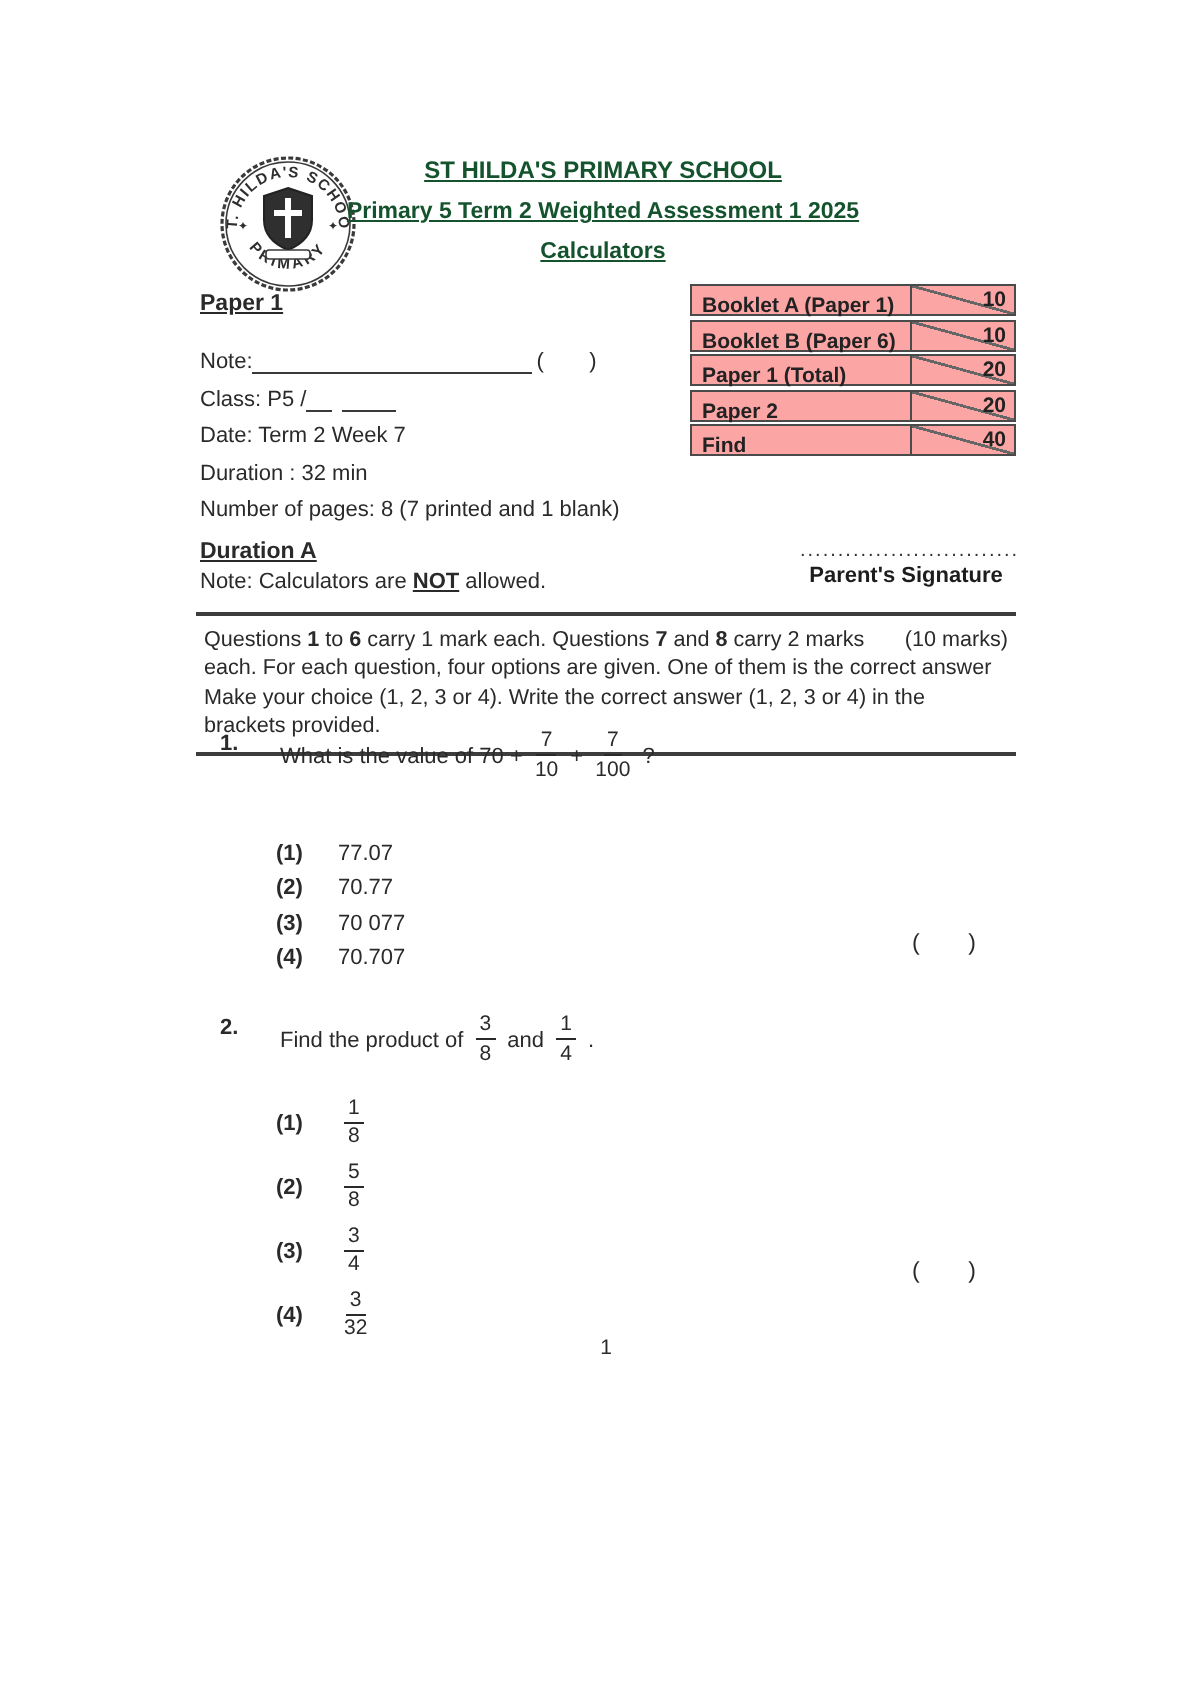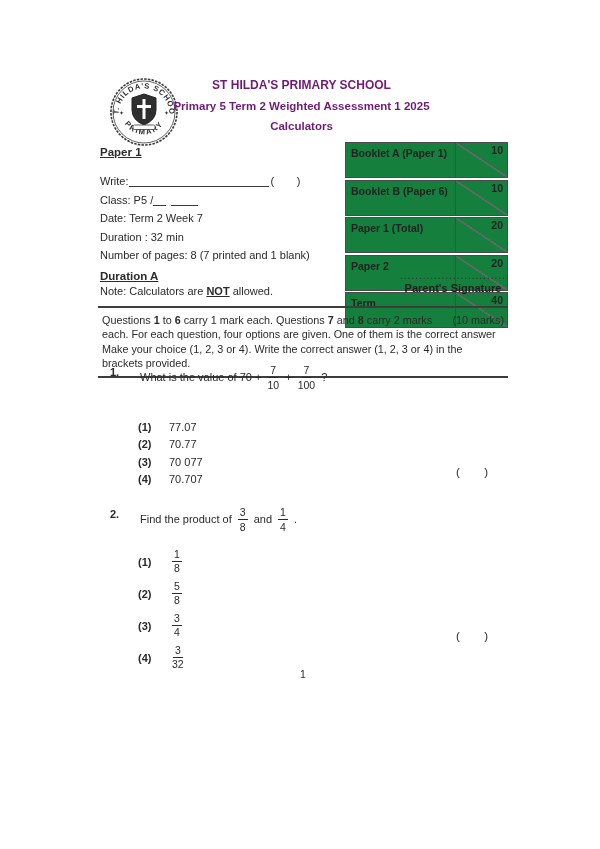--- a/index.html
+++ b/index.html
@@ -7,39 +7,39 @@
   .page {
     position:relative; width:600px; height:849px; background:#ffffff;
     font-family:"Liberation Sans","DejaVu Sans",sans-serif;
     color:#2a2a2a; font-size:11px; overflow:hidden;
   }
   .bold { font-weight:bold; }
   .ul { text-decoration:underline; }
 
   
   .header { position:absolute; left:95px; top:78px; width:413px; text-align:center; }
-  .header .h-line { font-weight:bold; font-size:12px; margin-bottom:8px; color:#701a75; }
+  .header .h-line { font-weight:bold; font-size:12px; text-decoration:underline; margin-bottom:8px; color:#14532d; }
   .header .h-sub { font-size:11.5px; }
 
   
   .logo { position:absolute; left:108px; top:74px; width:72px; height:74px; }
 
   
   .paper-heading { position:absolute; left:100px; top:146px; font-weight:bold; font-size:11.5px; text-decoration:underline; }
 
   
   .student-info { position:absolute; left:100px; top:175px; width:245px; }
   .si-row { margin-bottom:6.5px; height:12px; white-space:nowrap; }
   .blank-line { display:inline-block; width:140px; border-bottom:1px solid #3a3a3a; height:11px; vertical-align:bottom; }
   .blank-short { display:inline-block; border-bottom:1px solid #3a3a3a; height:11px; vertical-align:bottom; }
   .paren-pair { display:inline-flex; width:30px; justify-content:space-between; margin-left:2px; }
 
   
   .marks-table { position:absolute; left:345px; top:142px; width:163px; }
-  .mt-row { display:flex; border:1.5px solid #4a4a4a; margin-bottom:1.5px; height:36px; background:#15803d;justify-content:center; }
+  .mt-row { display:flex; border:1.5px solid #4a4a4a; margin-bottom:1.5px; height:16px; background:#fca5a5;justify-content:center; }
   .mt-label { flex:1; font-weight:bold; font-size:10.5px; padding:4px 0 0 5px; white-space:nowrap; color:#222; }
   .mt-score {
     width:52px; border-left:1px solid #4a4a4a; position:relative;
     background:linear-gradient(to top right, transparent calc(50% - 0.7px), #666 calc(50% - 0.7px), #666 calc(50% + 0.7px), transparent calc(50% + 0.7px));
   }
   .mt-max { position:absolute; top:1px; right:4px; font-weight:bold; font-size:10.5px; color:#222; }
 
   
   .booklet-title { position:absolute; left:100px; top:270px; font-weight:bold; font-size:11.5px; text-decoration:underline; }
   .note-line { position:absolute; left:100px; top:285px; font-size:11px; }
@@ -104,21 +104,21 @@
   <div class="header">
     <div class="h-line">ST HILDA'S PRIMARY SCHOOL</div>
     <div class="h-line h-sub">Primary 5 Term 2 Weighted Assessment 1 2025</div>
     <div class="h-line h-sub">Calculators</div>
   </div>
 
   <div class="paper-heading">Paper 1</div>
 
   <div class="student-info">
     <div class="si-row">
-      <span>Write:</span><span class="blank-line"></span><span class="paren-pair">
+      <span>Note:</span><span class="blank-line"></span><span class="paren-pair">
           <span>(</span>
           <span>)</span>
         </span>
     </div>
     <div class="si-row">
       <span>Class: P5 /</span><span class="blank-short" style="width:13px;"></span><span style="display:inline-block;width:5px;"></span><span class="blank-short" style="width:27px;"></span>
     </div>
     <div class="si-row">Date: Term 2 Week 7</div>
     <div class="si-row">Duration : 32 min</div>
     <div class="si-row">Number of pages: 8 (7 printed and 1 blank)</div>
@@ -143,21 +143,21 @@
           <span class="mt-max">20</span>
         </div>
     </div>
     <div class="mt-row">
       <div class="mt-label">Paper 2</div>
       <div class="mt-score">
           <span class="mt-max">20</span>
         </div>
     </div>
     <div class="mt-row">
-      <div class="mt-label">Term</div>
+      <div class="mt-label">Find</div>
       <div class="mt-score">
           <span class="mt-max">40</span>
         </div>
     </div>
   </div>
 
   <div class="booklet-title">Duration A</div>
   <div class="note-line">
     <span>Note: Calculators are </span><span class="bold ul">NOT</span><span> allowed.</span>
   </div>

